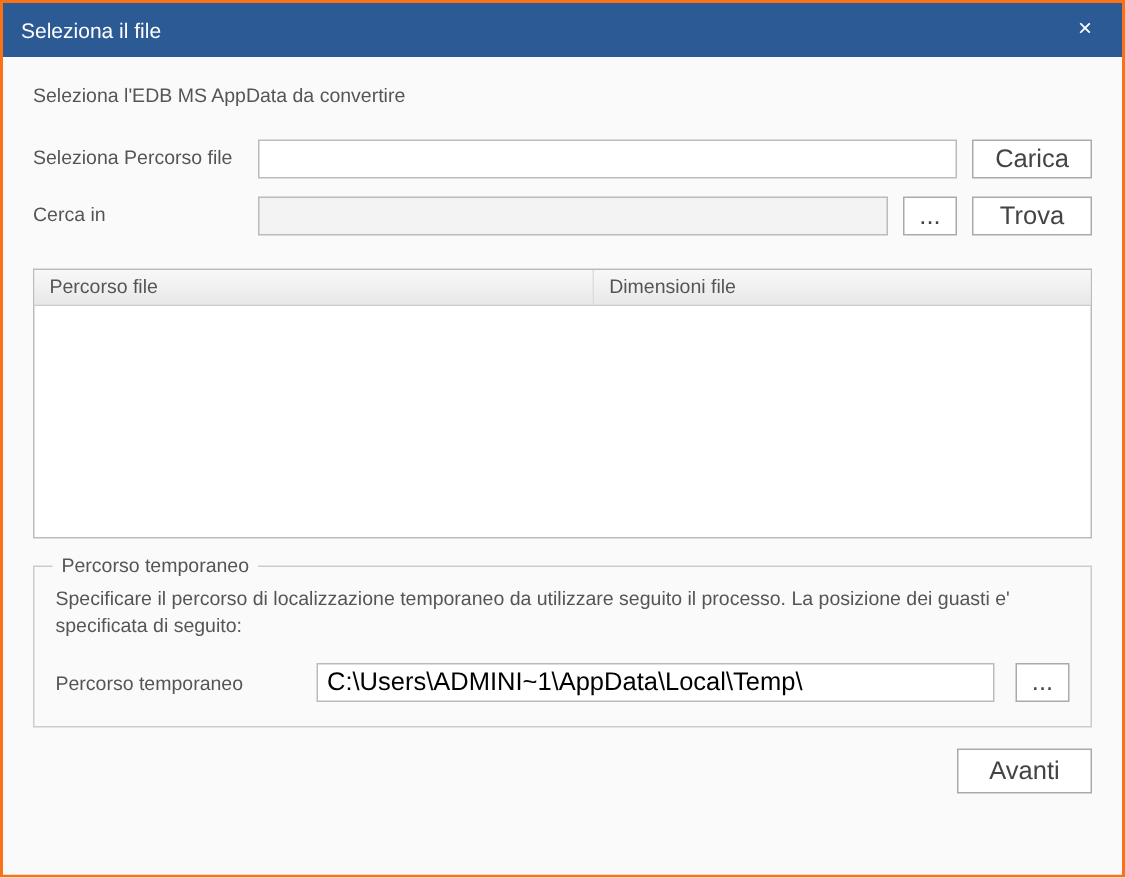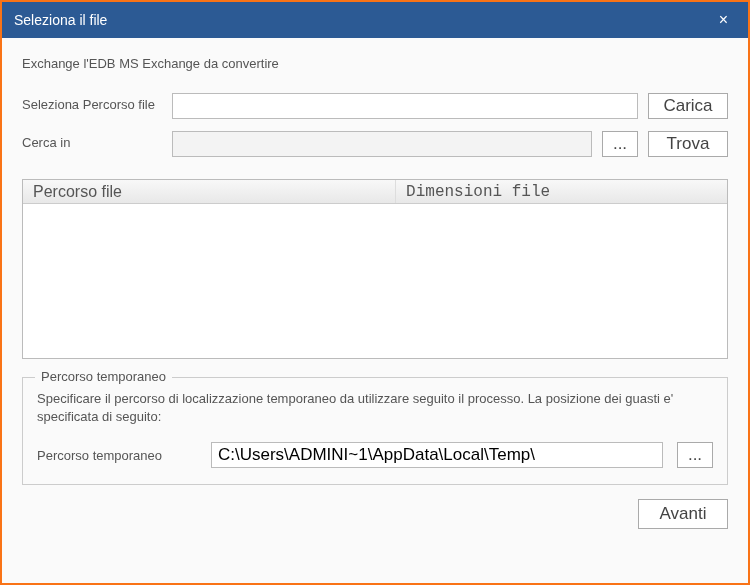--- a/index.html
+++ b/index.html
@@ -100,30 +100,29 @@
     }
     .table-header {
       display: flex;
       background: linear-gradient(#f8f8f8, #e8e8e8);
       border-bottom: 1px solid #ccc;
       height: 24px;
     }
     .table-header-cell {
       padding: 3px 10px;
       color: #555;
-      font-size: 16px;
+      font-size: 13px;
       border-right: 1px solid #ddd;
     }
     .table-header-cell:first-child {
       width: 53%;
     }
     .table-header-cell:last-child {
       flex: 1;
       border-right: none;
-      font-family: Liberation Mono, monospace;
     }
     .table-body {
       flex: 1;
     }
     .fieldset {
       border: 1px solid #ccc;
       margin-top: 18px;
       padding: 12px 14px 16px 14px;
       position: relative;
     }
@@ -165,21 +164,21 @@
 </head>
 <body>
 
 <div class="window">
   <div class="titlebar">
     <span class="titlebar-title">Seleziona il file</span>
     <span class="close-btn">×</span>
   </div>
 
   <div class="content">
-    <div class="subtitle">Exchange l'EDB MS Exchange da convertire</div>
+    <div class="subtitle">Seleziona l'EDB MS AppData da convertire</div>
 
     <div class="form-row">
       <div class="form-label">Seleziona Percorso file</div>
       <input type="text" class="text-input" value="" style="">
       <button class="btn">Carica</button>
     </div>
 
     <div class="form-row">
       <div class="form-label">Cerca in</div>
       <input type="text" class="text-input readonly" readonly="" value="" style="">

